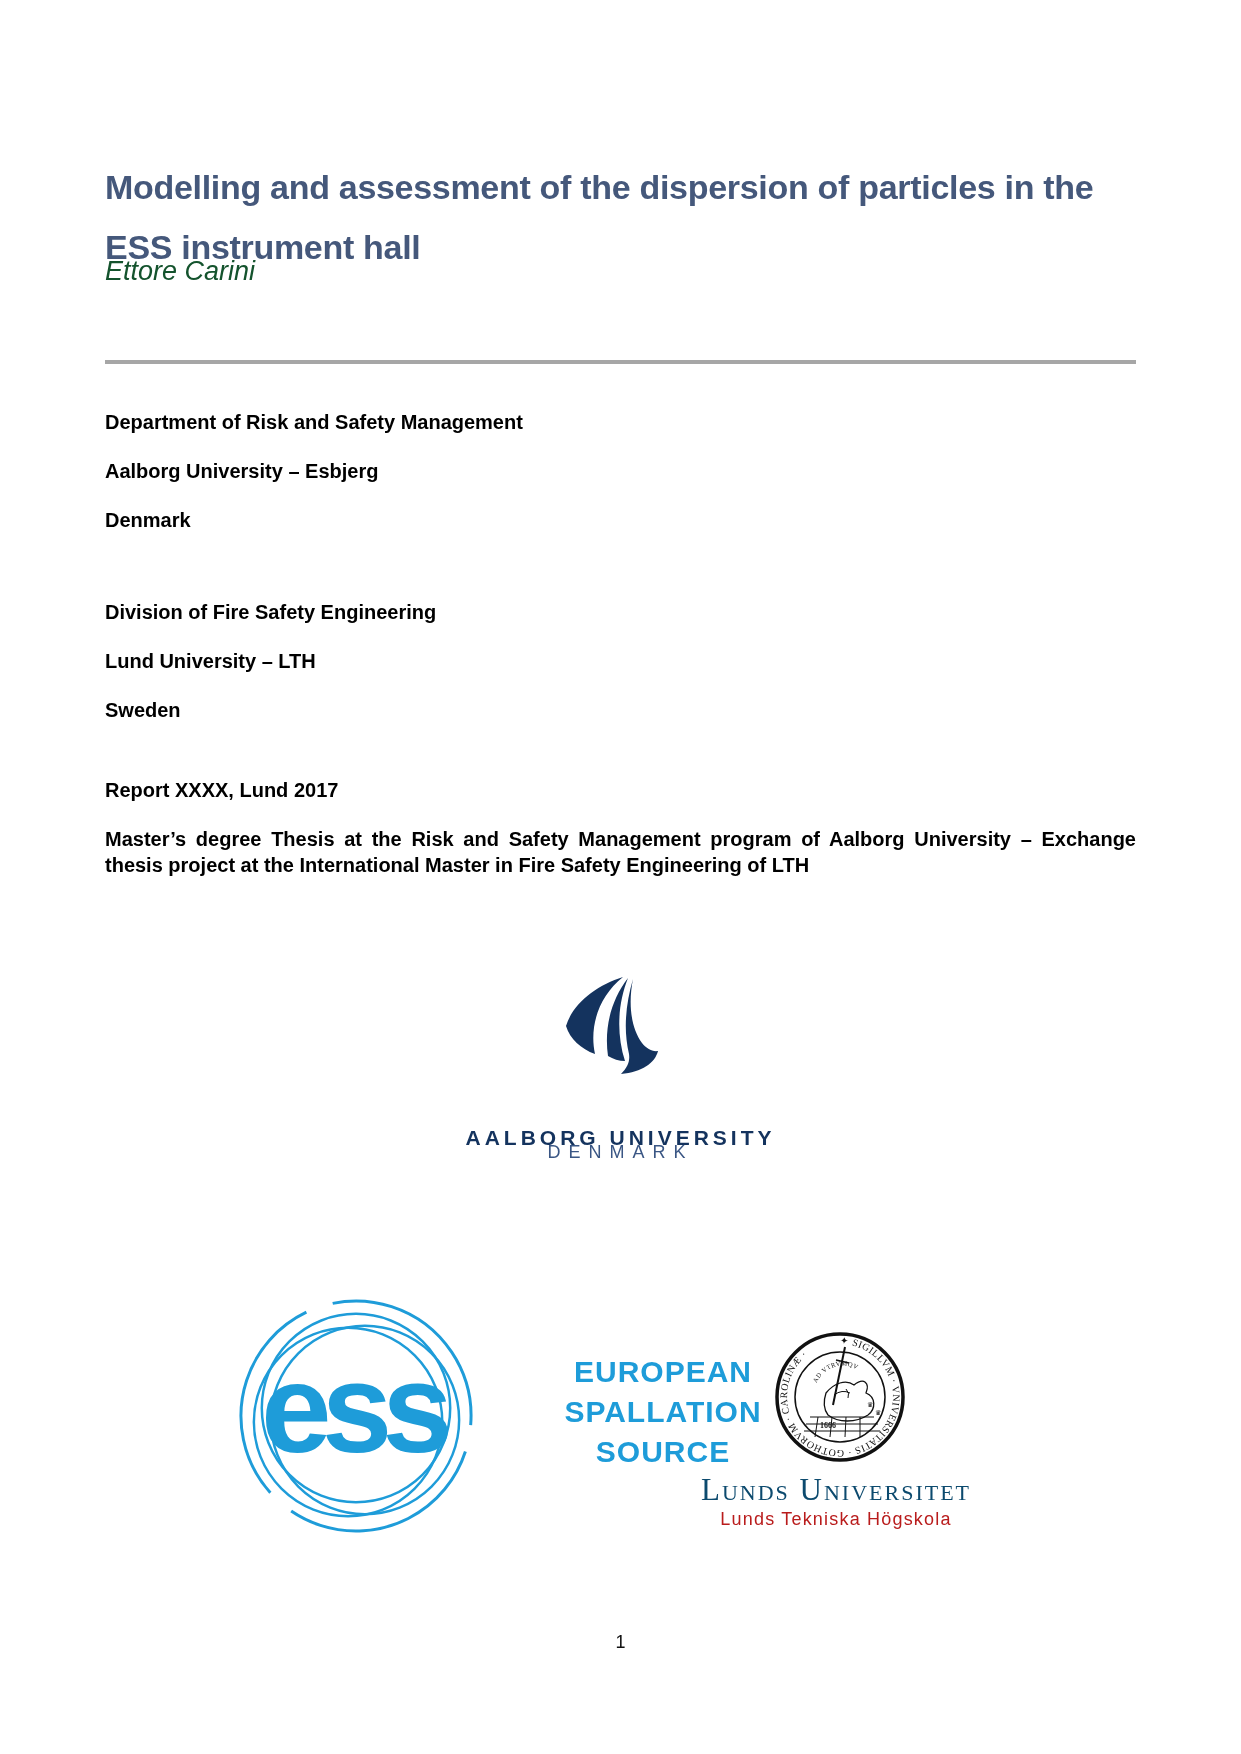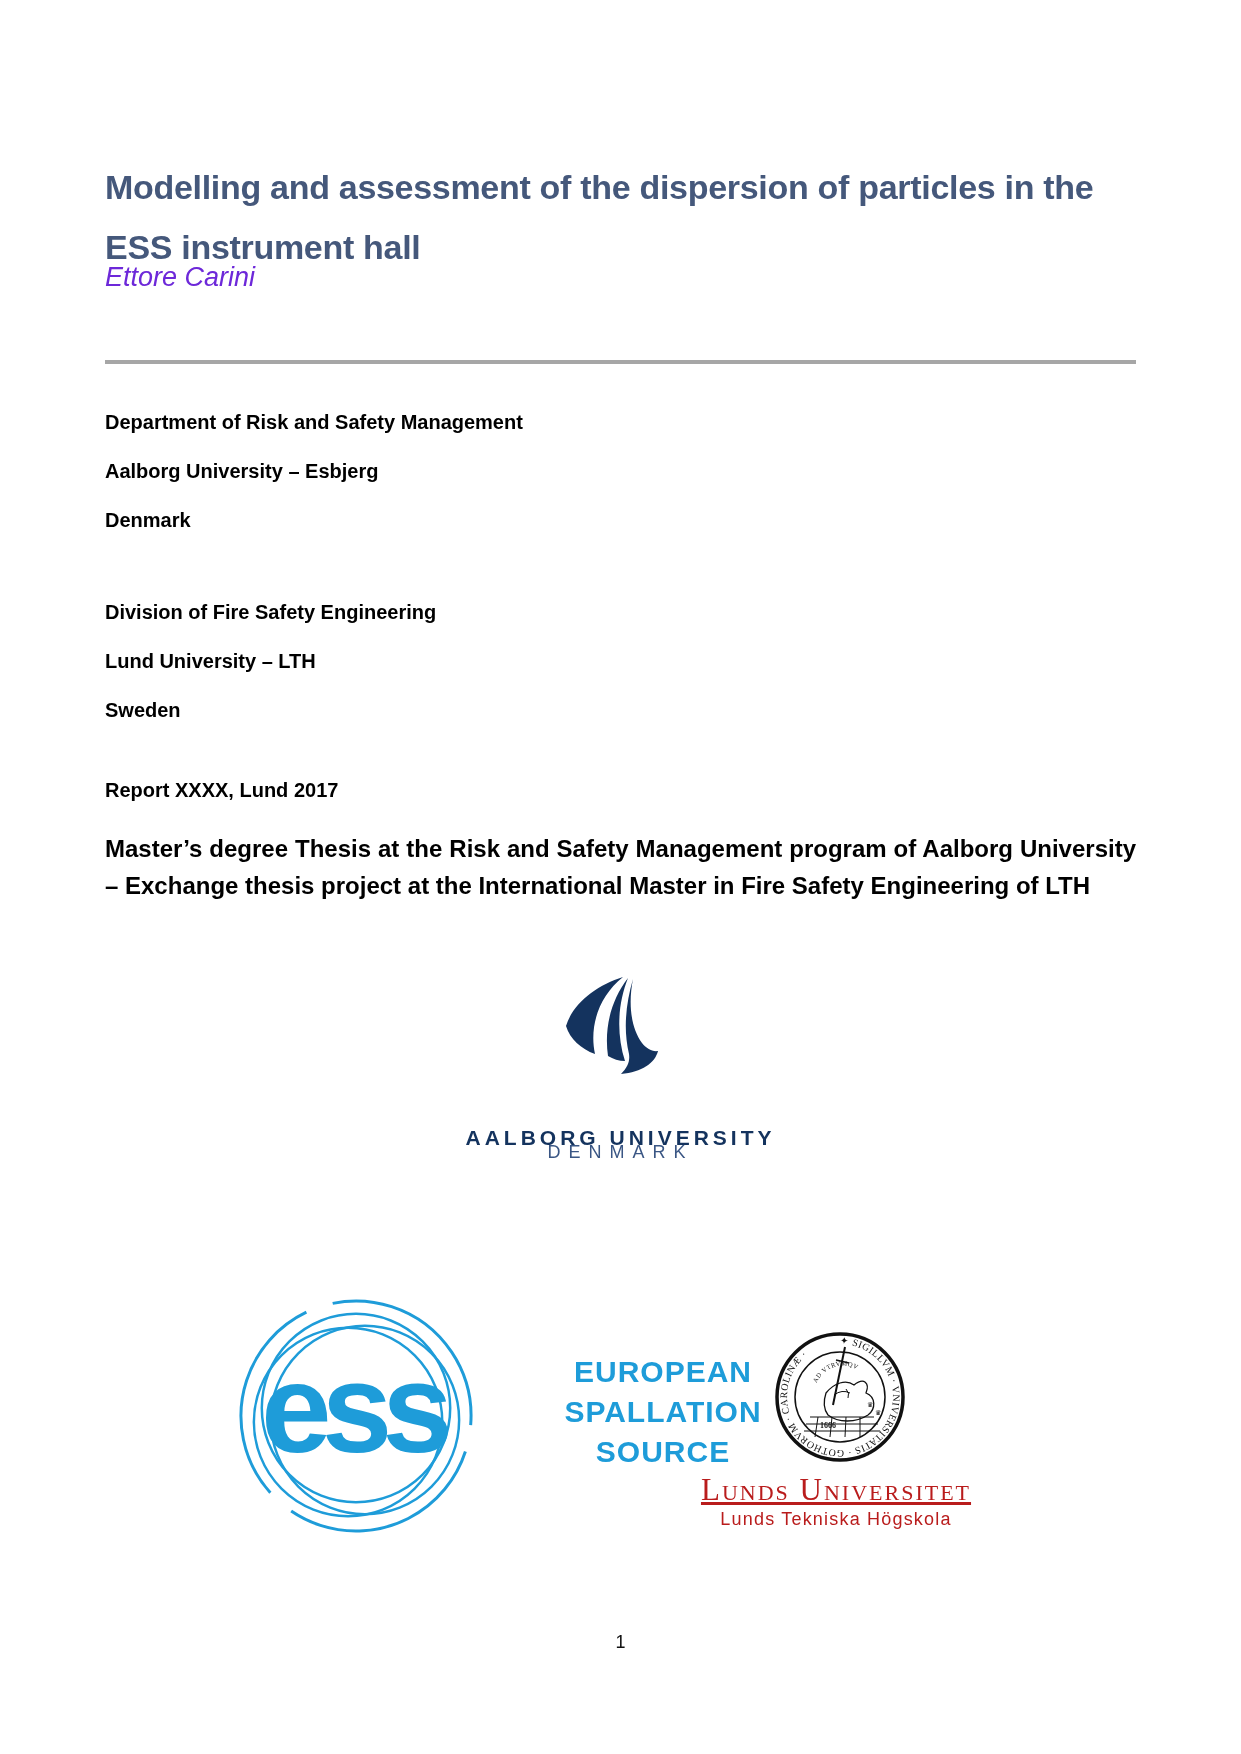--- a/index.html
+++ b/index.html
@@ -12,34 +12,34 @@
     color:#000;
     overflow:hidden;
     padding-left:17px;
   }
   .doc-title{
     position:absolute;left:105px;top:134px;width:1040px;
     font-size:34px;font-weight:bold;line-height:60px;letter-spacing:-0.3px;
     color:#45587B;
   }
   .doc-author{
-    position:absolute;left:105px;top:262px;width:600px;
-    font-size:27px;font-style:italic;color:#6d28d9;
+    position:absolute;left:105px;top:256px;width:600px;
+    font-size:27px;font-style:italic;color:#14532d;
   }
   .rule{
     position:absolute;left:105px;top:360px;width:1031px;height:4px;
     background:#A6A6A6;
   }
   .aff{position:absolute;left:105px;width:1031px;font-size:20px;font-weight:bold;line-height:26px;margin-top:18px;}
   .aff.l1{top:391px}.aff.l2{top:440px}.aff.l3{top:489px}
   .aff.l4{top:581px}.aff.l5{top:630px}.aff.l6{top:679px}
   .aff.l7{top:759px}
   .thesis-note{
     position:absolute;left:105px;top:806px;width:1031px;
-    font-size:24px;font-weight:bold;line-height:37px;text-align:justify;
+    font-size:20px;font-weight:bold;line-height:26px;text-align:justify;
   }
   
   .aau-mark{position:absolute;left:556px;top:976px;width:112px;height:104px;}
   .aau-name{
     position:absolute;left:0;top:1110px;width:1241px;text-align:center;
     font-size:21px;font-weight:bold;letter-spacing:4px;color:#14335E;margin-top:16px;
   }
   .aau-country{
     position:absolute;left:0;top:1142px;width:1241px;text-align:center;
     font-size:18px;font-weight:normal;letter-spacing:8px;color:#3A5684;
@@ -50,21 +50,21 @@
     position:absolute;left:503px;top:1352px;width:320px;
     font-size:30px;font-weight:bold;line-height:40px;letter-spacing:1px;
     color:#1E9CD9;
     text-align:center;
   }
   
   .lund-seal{position:absolute;left:774px;top:1331px;width:132px;height:132px;}
   .lund-block{position:absolute;left:650px;top:1474px;width:372px;text-align:center;}
   .lund-name{
     font-family:"Liberation Serif", serif;font-variant:small-caps;
-    font-size:31px;letter-spacing:2px;color:#b91c1c;line-height:32px;text-decoration:underline;
+    font-size:31px;letter-spacing:2px;color:#0c4a6e;line-height:32px;
   }
   .lund-sub{
     font-size:18px;letter-spacing:1.2px;color:#b91c1c;margin-top:3px;
   }
   .page-number{
     position:absolute;left:0;top:1632px;width:1241px;text-align:center;
     font-size:18px;color:#111;
   }
 </style>
 </head>

